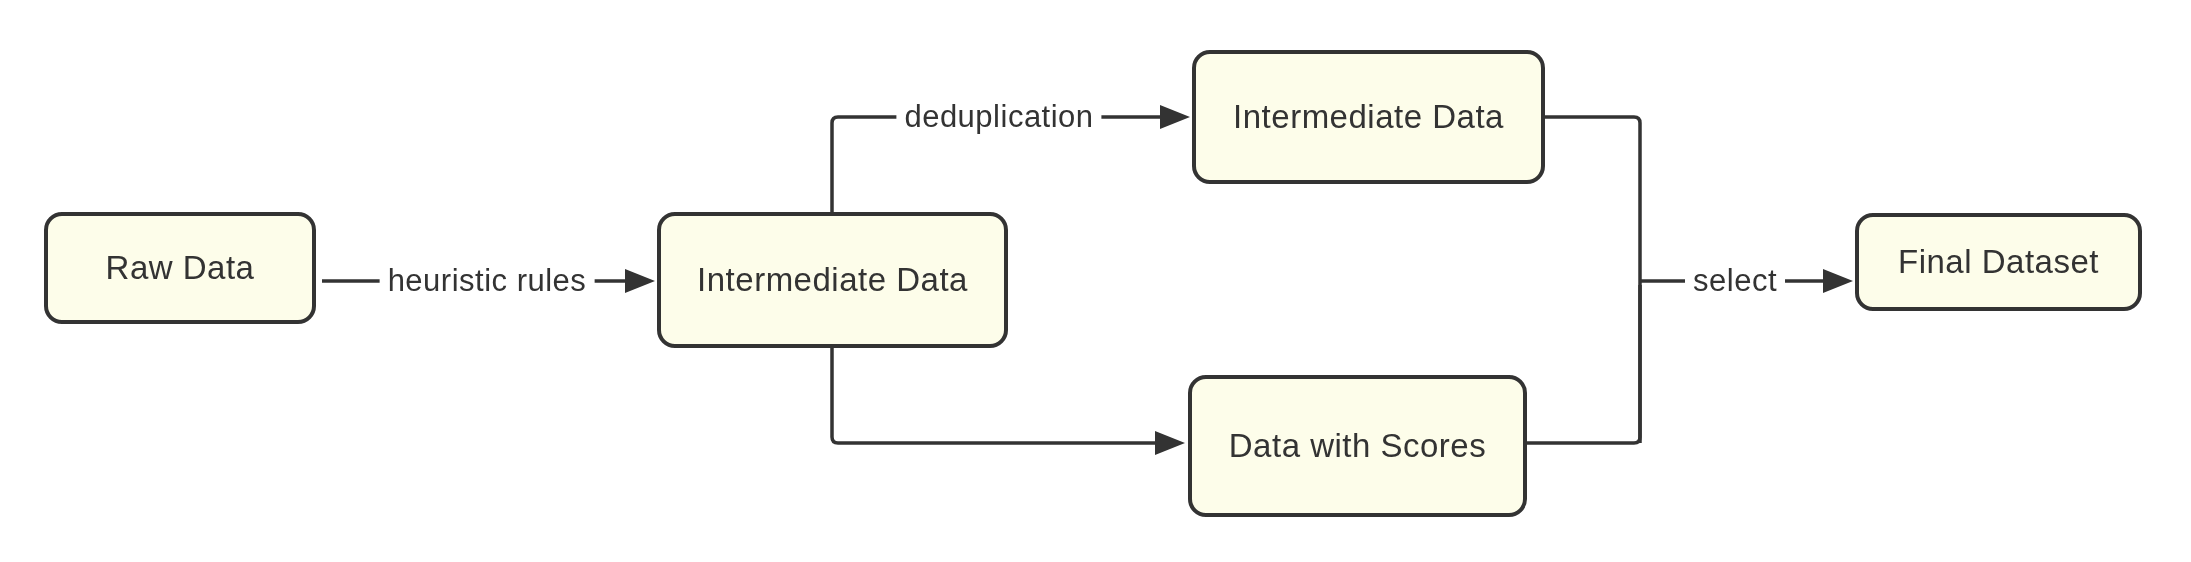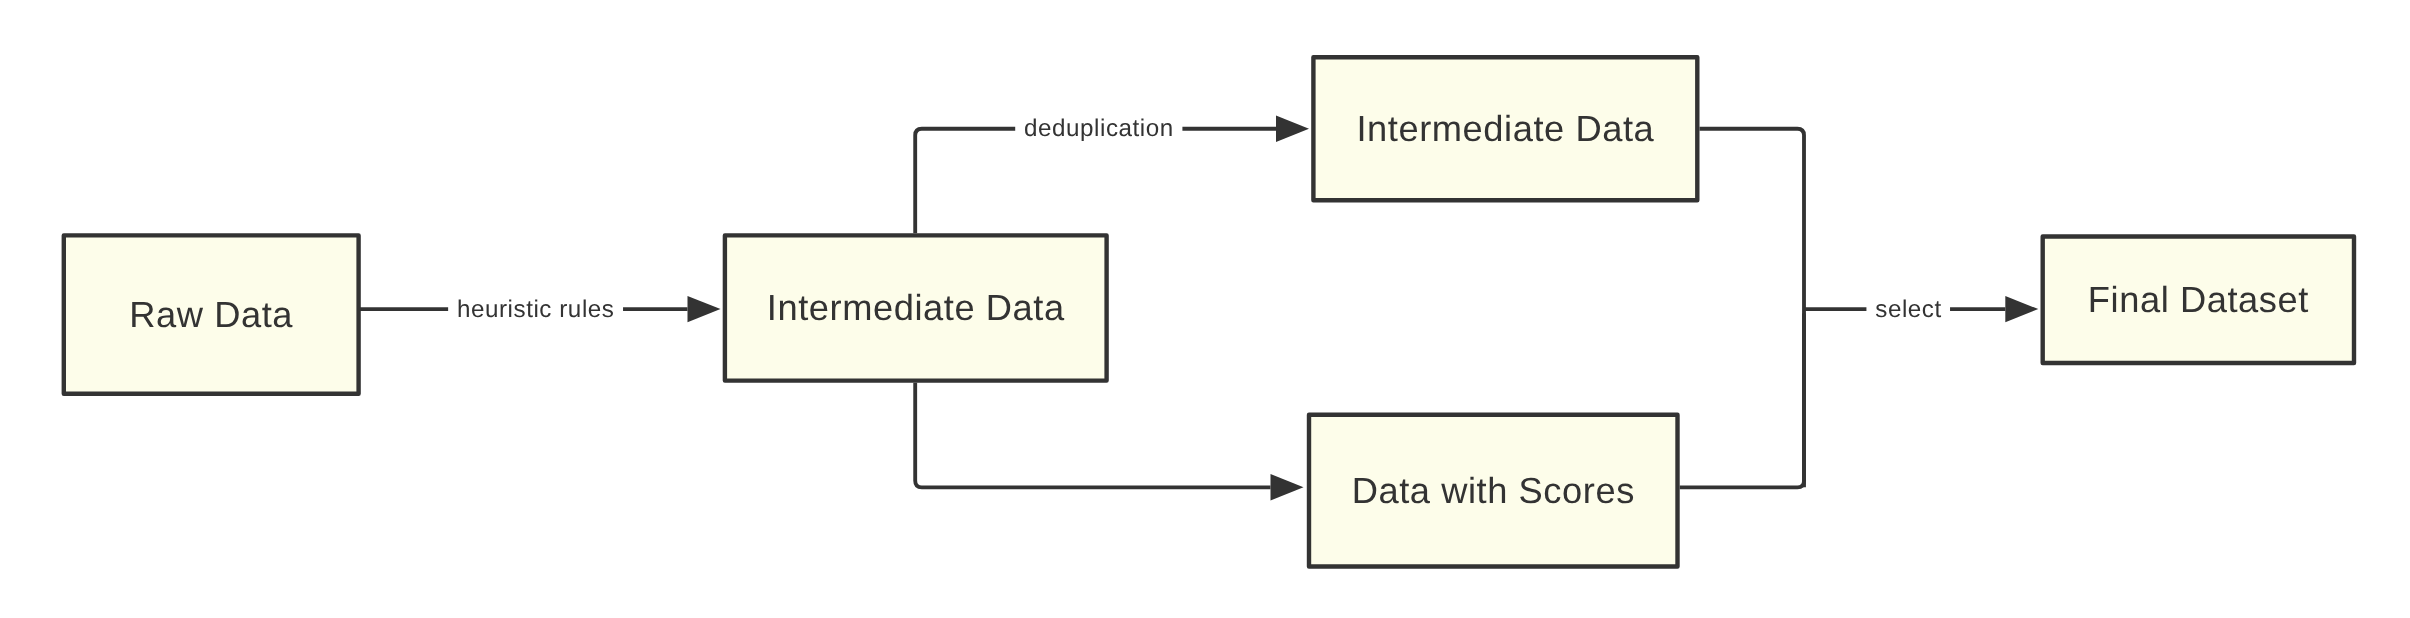--- a/index.html
+++ b/index.html
@@ -29,36 +29,36 @@
   }
   .edge-layer polygon {
     fill: #333333;
     stroke: none;
   }
   .node {
     position: absolute;
     box-sizing: border-box;
     background: #fdfdea;
     border: 4px solid #333333;
-    border-radius: 2px;
+    border-radius: 18px;
     display: flex;
     align-items: center;
     justify-content: center;
     color: #333333;
     font-size: 33px;
     letter-spacing: 0.5px;
     white-space: nowrap;
   }
   .edge-label {
     position: absolute;
     transform: translate(-50%, -50%);
     background: #ffffff;
     padding: 2px 8px;
     color: #333333;
-    font-size: 22px;
+    font-size: 31px;
     letter-spacing: 0.5px;
     white-space: nowrap;
     line-height: 1.1;
   }
 </style>
 </head>
 <body>
 
 <div class="canvas">
 
@@ -74,29 +74,29 @@
     <polygon points="1185,443 1155,431 1155,455"></polygon>
 
     <path d="M1545 117 L1634 117 Q1640 117 1640 123 L1640 443"></path>
 
     <path d="M1527 443 L1634 443 Q1640 443 1640 437 L1640 285"></path>
 
     <path d="M1640 281 L1823 281"></path>
     <polygon points="1853,281 1823,269 1823,293"></polygon>
   </svg>
 
-  <div class="node" style="left:56px; top:212px; width:272px; height:148px;">Raw Data</div>
+  <div class="node" style="left:44px; top:212px; width:272px; height:112px;">Raw Data</div>
 
   <div class="node" style="left:657px; top:212px; width:351px; height:136px;">Intermediate Data</div>
 
   <div class="node" style="left:1192px; top:50px; width:353px; height:134px;">Intermediate Data</div>
 
   <div class="node" style="left:1188px; top:375px; width:339px; height:142px;">Data with Scores</div>
 
-  <div class="node" style="left:1855px; top:213px; width:287px; height:119px;">Final Dataset</div>
+  <div class="node" style="left:1855px; top:213px; width:287px; height:98px;">Final Dataset</div>
 
   <span class="edge-label" style="left:487px; top:281px;">heuristic rules</span>
 
   <span class="edge-label" style="left:999px; top:117px;">deduplication</span>
 
 
   <span class="edge-label" style="left:1735px; top:281px;">select</span>
 
 </div>
 

